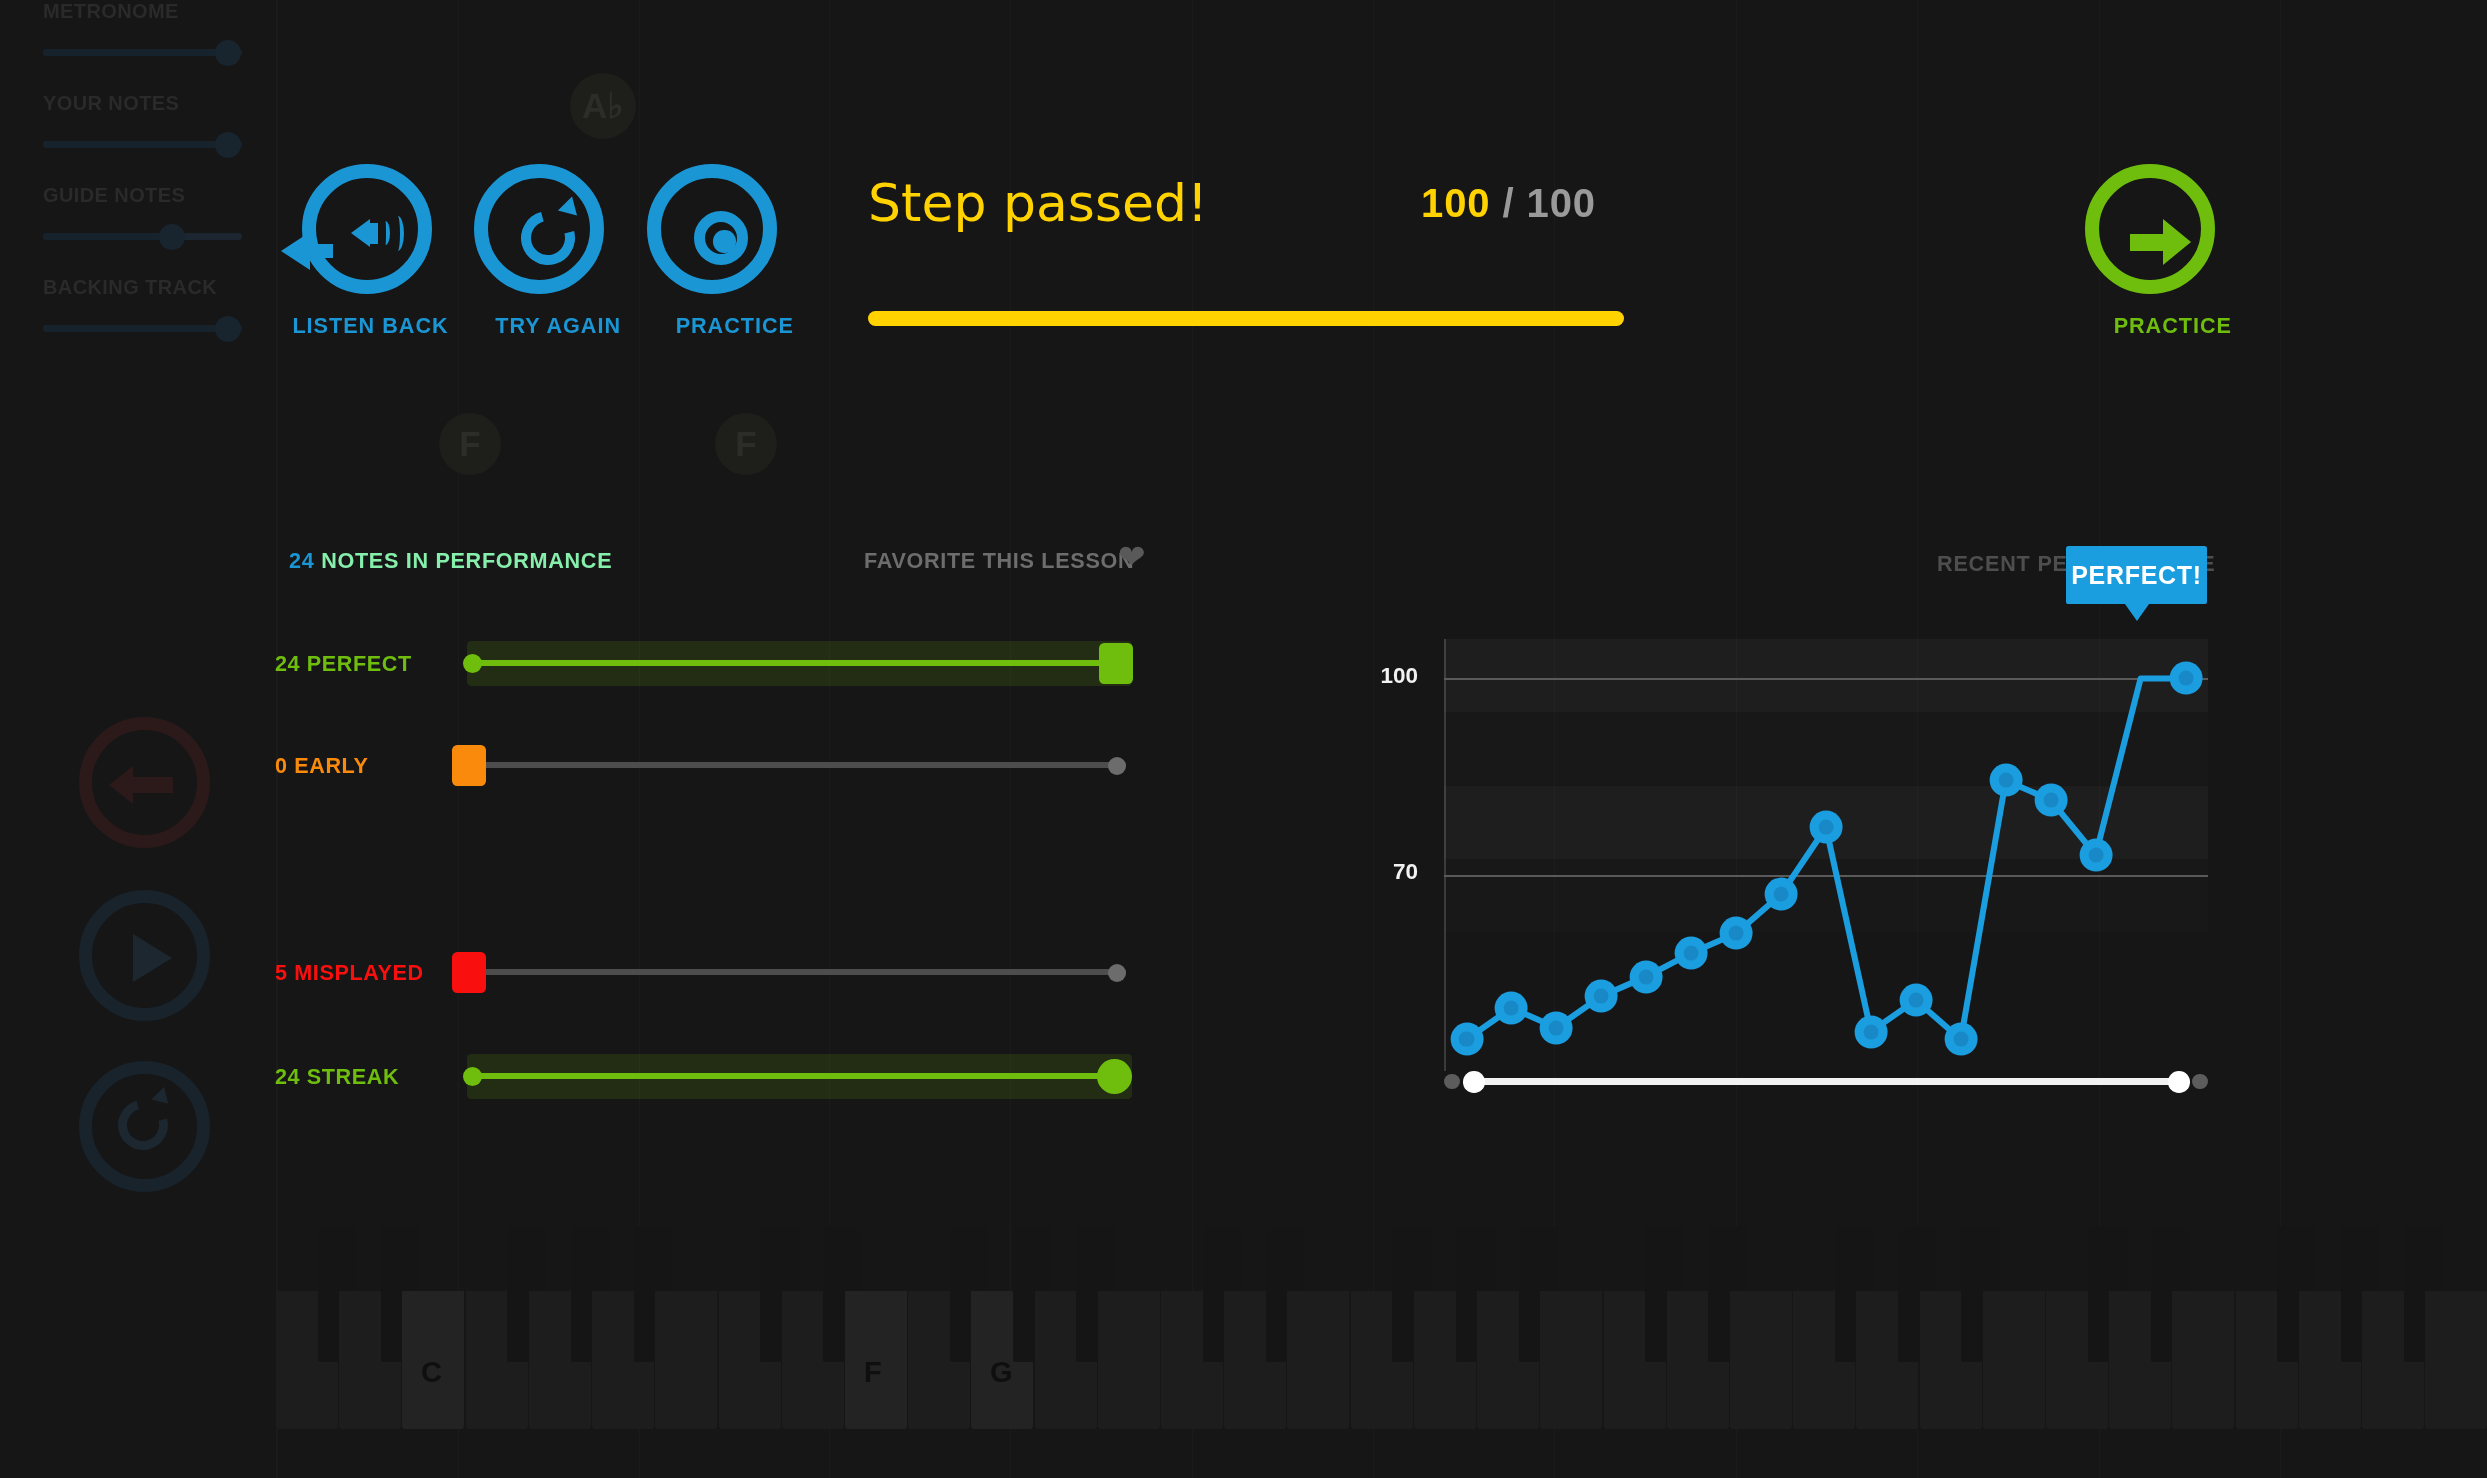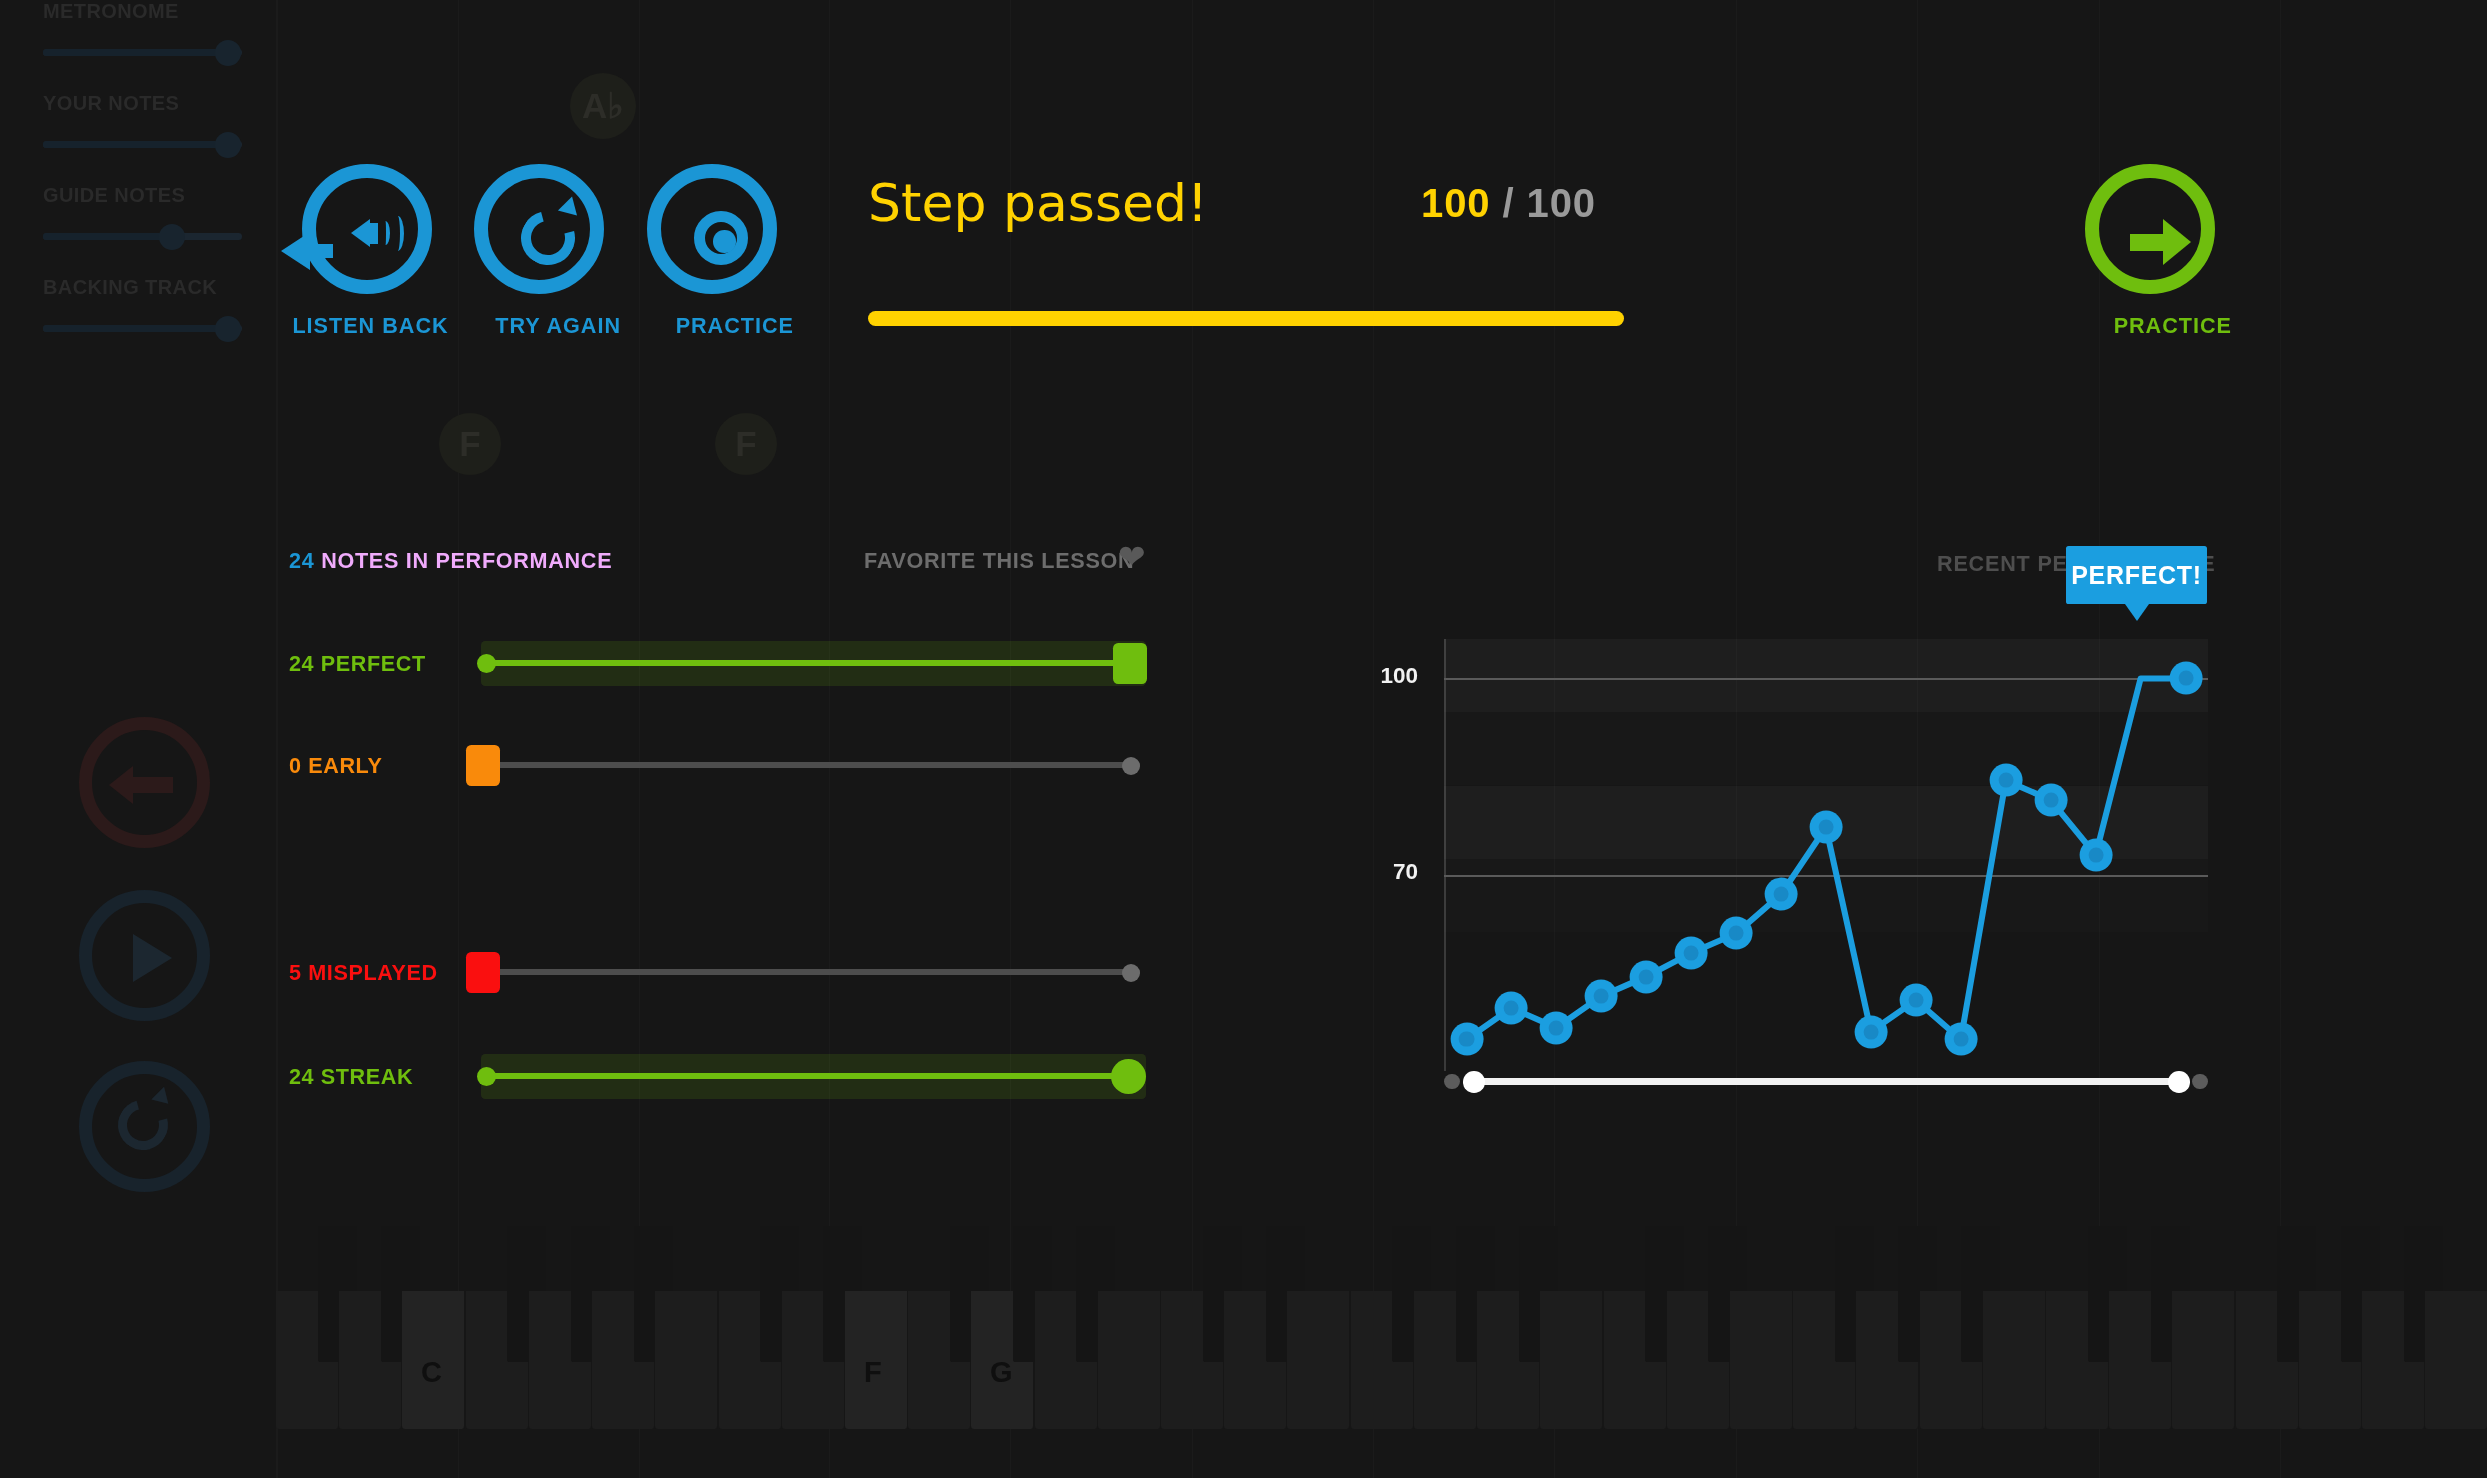--- a/index.html
+++ b/index.html
@@ -111,29 +111,29 @@
   .score .tot { color:#9a9a9a; }
   .progress-track {
     position:absolute; left:868px; top:311px; width:756px; height:14.7px;
     border-radius:7.8px; background:#242424;
   }
   .progress-fill { height:14.7px; border-radius:7.8px; background:#ffd200; }
 
   
   .stat-header { position:absolute; left:289px; top:548px; font-size:21.6px; font-weight:bold; letter-spacing:0.7px; }
   .sh-count { color:#1b96d5; }
-  .sh-text { color:#f0abfc;margin-top:32px; }
+  .sh-text { color:#86efac;margin-top:32px; }
   .fav { position:absolute; left:864px; top:548px; font-size:21.6px; font-weight:bold;
          letter-spacing:0.7px; color:#6d6d6d; }
   .heart {
     position:absolute; left:1118px; top:544px; width:29px; height:28px; color:#595959;
     font-size:33px; line-height:26px;
   }
 
-  .stat-row { position:absolute; left:289px; width:915px; height:48px; }
+  .stat-row { position:absolute; left:275px; width:915px; height:48px; }
   .stat-name {
     position:absolute; left:0; top:12px; width:181px;
     font-size:21.6px; font-weight:bold; letter-spacing:0.6px;
   }
   .bar-zone { position:absolute; left:181px; top:0; width:691px; height:48px; }
   .bar-glow { position:absolute; left:11.2px; top:1.7px; height:45px; border-radius:4.3px; }
   .bar-line { position:absolute; left:17.3px; top:21px; height:6px; border-radius:3.5px; }
   .bar-start-dot { position:absolute; left:7px; top:14.7px; width:19px; height:19px; border-radius:50%; }
   .bar-end-sq { position:absolute; top:3.5px; width:34px; height:41px; border-radius:5.2px; }
   .bar-end-circle { position:absolute; top:7px; width:35px; height:35px; border-radius:50%; }

